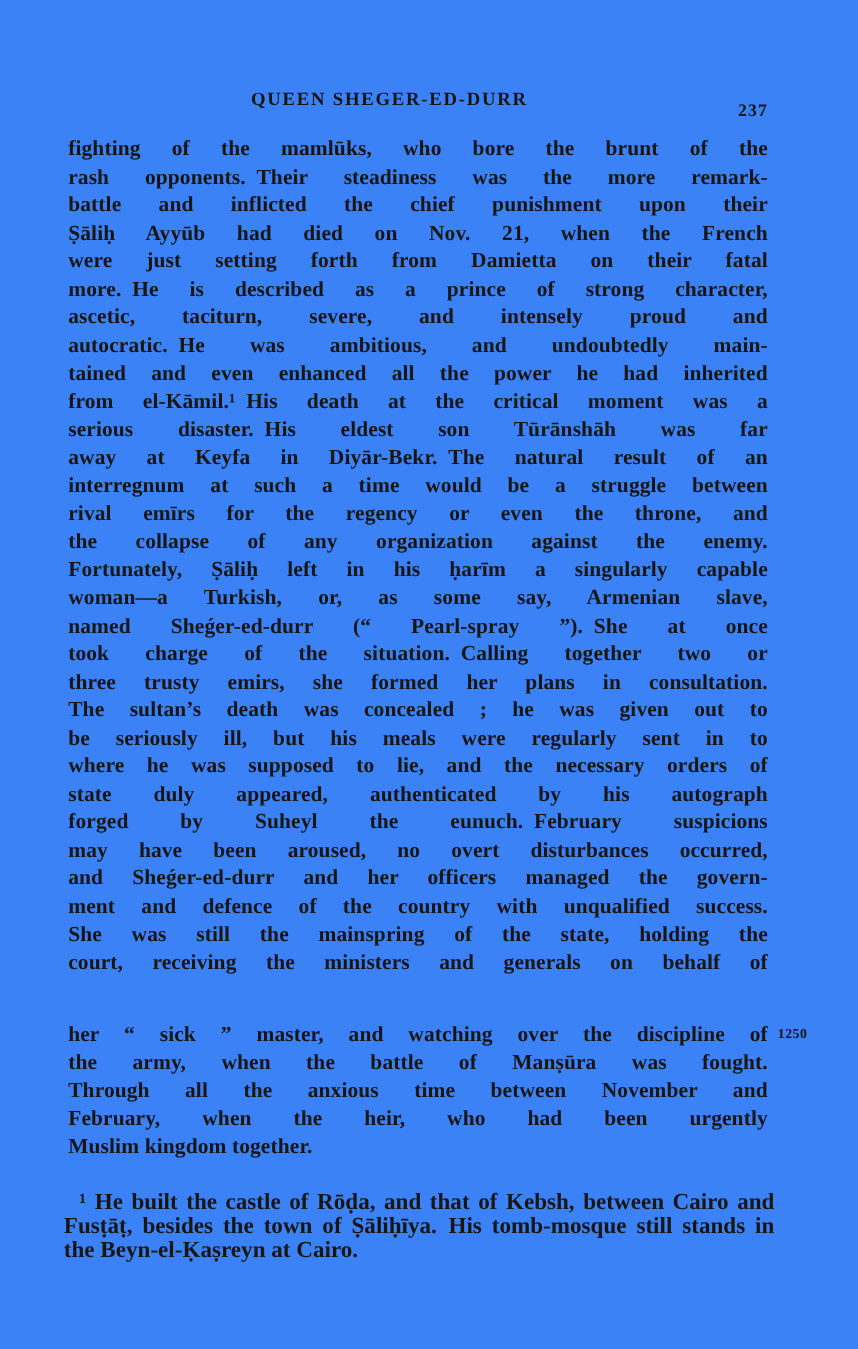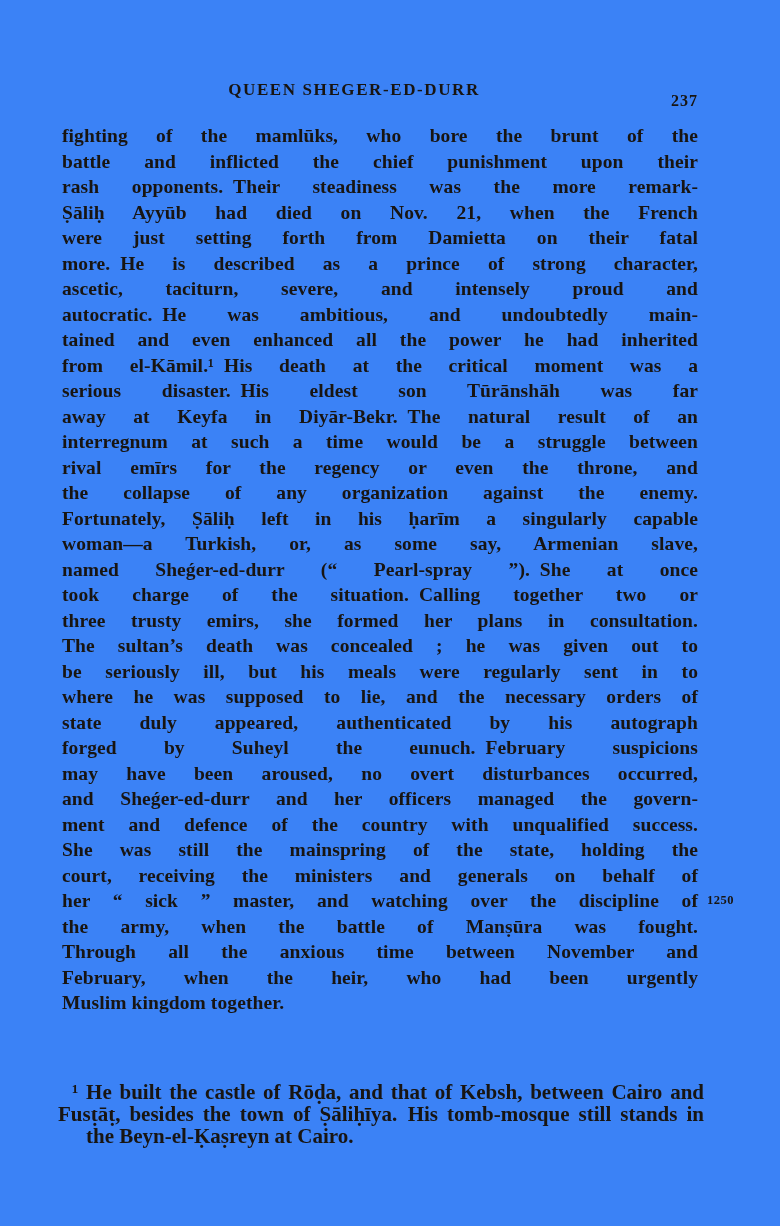--- a/index.html
+++ b/index.html
@@ -47,21 +47,21 @@
     height: 25.5px;
     line-height: 25.5px;
     text-align: justify;
     text-align-last: justify;
     letter-spacing: 0.1px;
   }
   .line.end {
     text-align: center;
     text-align-last: left;
   }
-  .line.rel { position: relative; }
+  .line.rel { position: relative; margin-top: 40px; }
   .margin-year {
     position: absolute;
     right: -36px;
     top: 6px;
     font-size: 12.5px;
     line-height: 12.5px;
     letter-spacing: 0.5px;
   }
   .footnote {
     position: absolute;
@@ -73,37 +73,36 @@
   .fline {
     height: 22px;
     line-height: 22px;
     text-align: justify;
     text-align-last: justify;
   }
   .fline.indent { text-indent: 14px; }
   .fline.end {
     text-align: left;
     text-align-last: left;
-    margin-left: 28px;
   }
 </style>
 </head>
 <body>
 
 <div class="page">
 
   <div class="header">
     <span class="title">QUEEN SHEGER-ED-DURR</span>
     <span class="pagenum">237</span>
   </div>
 
   <div class="body-text">
     <div class="line">fighting of the mamlūks, who bore the brunt of the</div>
+    <div class="line">rash opponents. Their steadiness was the more remark-</div>
     <div class="line">battle and inflicted the chief punishment upon their</div>
-    <div class="line">rash opponents. Their steadiness was the more remark-</div>
     <div class="line">Ṣāliḥ Ayyūb had died on Nov. 21, when the French</div>
     <div class="line">were just setting forth from Damietta on their fatal</div>
     <div class="line">more. He is described as a prince of strong character,</div>
     <div class="line">ascetic, taciturn, severe, and intensely proud and</div>
     <div class="line">autocratic. He was ambitious, and undoubtedly main-</div>
     <div class="line">tained and even enhanced all the power he had inherited</div>
     <div class="line">from el-Kāmil.¹ His death at the critical moment was a</div>
     <div class="line">serious disaster. His eldest son Tūrānshāh was far</div>
     <div class="line">away at Keyfa in Diyār-Bekr. The natural result of an</div>
     <div class="line">interregnum at such a time would be a struggle between</div>

